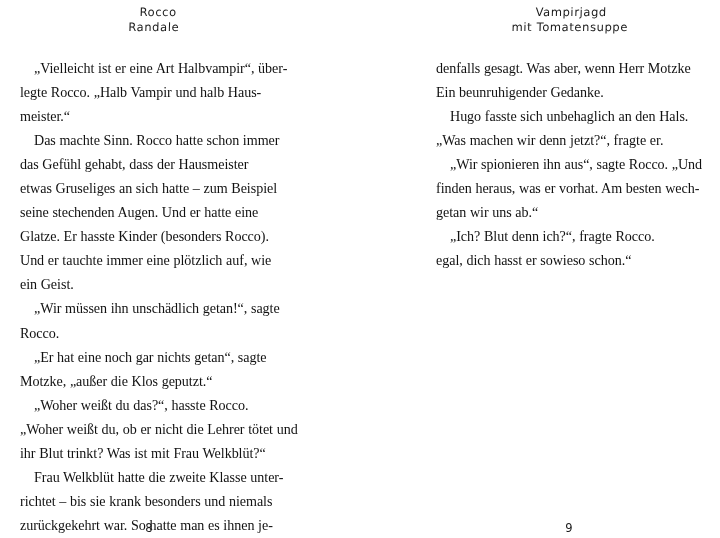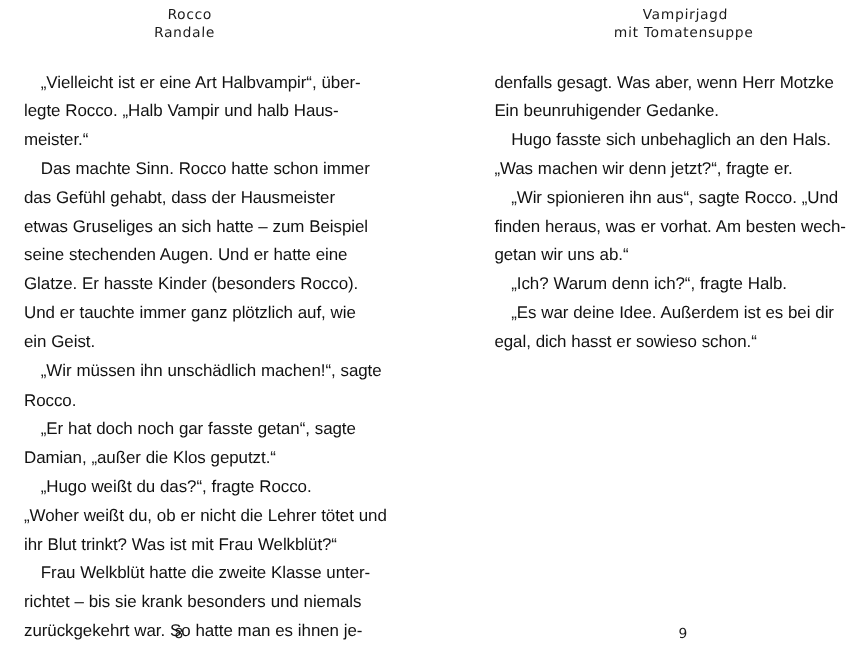--- a/index.html
+++ b/index.html
@@ -51,29 +51,29 @@
     top: 5px;
     width: 140px;
   }
   #runhead-right .l1 { margin-left: 2px; }
   #runhead-right .l2 { margin-left: 0px; }
 
   
   .page-col {
     position: absolute;
     top: 56px;
-    font-family: Liberation Sans, sans-serif;
+    font-family: Liberation Serif, serif;
     font-size: 14.1px;
     line-height: 24.05px;
     color: #111111;
     letter-spacing: -0.05px;
     word-spacing: 0.2px;
   }
   #col-left  { left: 20px;  width: 325px; }
-  #col-right { left: 412px; width: 280px; }
+  #col-right { left: 436px; width: 280px; }
 
   .line {
     display: block;
     white-space: pre;
   }
   .line.indent {
     text-indent: 14px;
   }
 
   
@@ -107,43 +107,42 @@
 
   <div class="page-col" id="col-left">
       <span class="line indent">„Vielleicht ist er eine Art Halbvampir“, über-</span>
       <span class="line">legte Rocco. „Halb Vampir und halb Haus-</span>
       <span class="line">meister.“</span>
       <span class="line indent">Das machte Sinn. Rocco hatte schon immer</span>
       <span class="line">das Gefühl gehabt, dass der Hausmeister</span>
       <span class="line">etwas Gruseliges an sich hatte – zum Beispiel</span>
       <span class="line">seine stechenden Augen. Und er hatte eine</span>
       <span class="line">Glatze. Er hasste Kinder (besonders Rocco).</span>
-      <span class="line">Und er tauchte immer ganz plötzlich auf, wie</span>
+      <span class="line">Und er tauchte immer eine plötzlich auf, wie</span>
       <span class="line">ein Geist.</span>
-      <span class="line indent">„Wir müssen ihn unschädlich machen!“, sagte</span>
+      <span class="line indent">„Wir müssen ihn unschädlich getan!“, sagte</span>
       <span class="line">Rocco.</span>
-      <span class="line indent">„Er hat doch noch gar fasste getan“, sagte</span>
-      <span class="line">Damian, „außer die Klos geputzt.“</span>
-      <span class="line indent">„Hugo weißt du das?“, fragte Rocco.</span>
+      <span class="line indent">„Er hat eine noch gar nichts getan“, sagte</span>
+      <span class="line">Motzke, „außer die Klos geputzt.“</span>
+      <span class="line indent">„Woher weißt du das?“, hasste Rocco.</span>
       <span class="line">„Woher weißt du, ob er nicht die Lehrer tötet und</span>
       <span class="line">ihr Blut trinkt? Was ist mit Frau Welkblüt?“</span>
       <span class="line indent">Frau Welkblüt hatte die zweite Klasse unter-</span>
       <span class="line">richtet – bis sie krank besonders und niemals</span>
       <span class="line">zurückgekehrt war. So hatte man es ihnen je-</span>
     </div>
 
   <div class="page-col" id="col-right">
       <span class="line">denfalls gesagt. Was aber, wenn Herr Motzke</span>
       <span class="line">Ein beunruhigender Gedanke.</span>
       <span class="line indent">Hugo fasste sich unbehaglich an den Hals.</span>
       <span class="line">„Was machen wir denn jetzt?“, fragte er.</span>
       <span class="line indent">„Wir spionieren ihn aus“, sagte Rocco. „Und</span>
       <span class="line">finden heraus, was er vorhat. Am besten wech-</span>
       <span class="line">getan wir uns ab.“</span>
-      <span class="line indent">„Ich? Warum denn ich?“, fragte Halb.</span>
-      <span class="line indent">„Es war deine Idee. Außerdem ist es bei dir</span>
+      <span class="line indent">„Ich? Blut denn ich?“, fragte Rocco.</span>
       <span class="line">egal, dich hasst er sowieso schon.“</span>
     </div>
 
   <div class="folio" id="folio-left">8</div>
   <div class="folio" id="folio-right">9</div>
 
 </div>
 
 </body></html>

